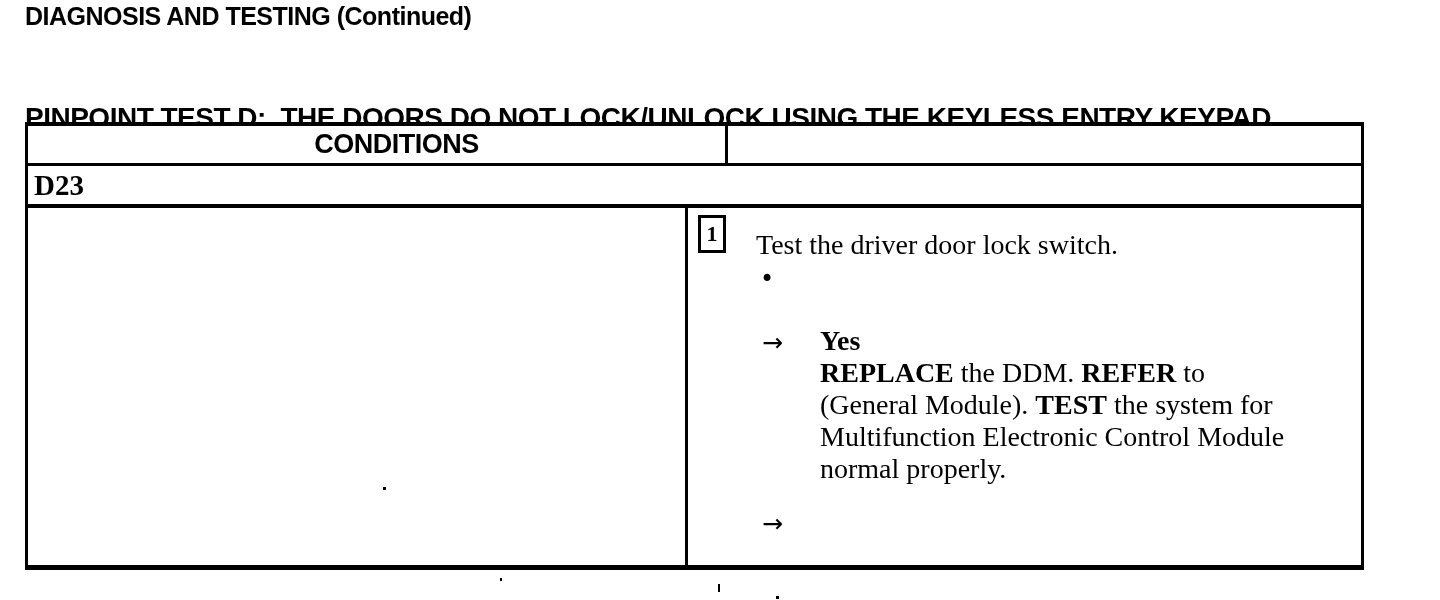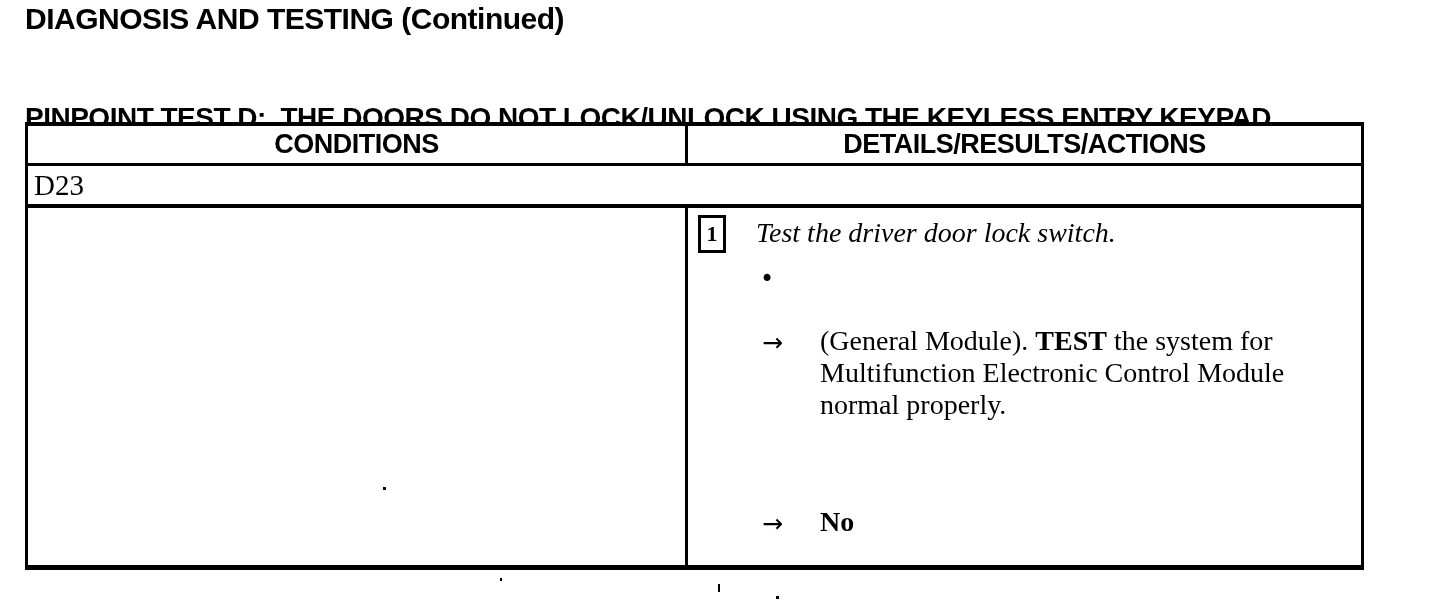--- a/index.html
+++ b/index.html
@@ -8,67 +8,67 @@
     position: relative;
     font-family: "Liberation Serif", serif;
     color: #000;
     overflow: hidden;
   }
 
   
   .doc-title {
     position: absolute; left: 25px; top: 2px;
     font-family: "Liberation Sans", sans-serif;
-    font-weight: bold; font-size: 30px; letter-spacing: -0.5px;
+    font-weight: bold; font-size: 25px; letter-spacing: -0.5px;
     white-space: pre;
   }
   .doc-subtitle {
     position: absolute; left: 25px; top: 48px;
     font-family: "Liberation Sans", sans-serif;
     font-weight: bold; font-size: 28px; line-height: 28px;
     letter-spacing: -0.5px; white-space: pre;
   }
 
   
   .pinpoint-table {
     position: absolute; left: 25px; top: 122px;
     width: 1339px; height: 448px;
     border: 3px solid #000; border-top-width: 4px; border-bottom-width: 5px;
     display: flex; flex-direction: column;
     background: #fff;
   }
-  .header-row { display: flex; height: 40px; border-bottom: 3px solid #000; }
+  .header-row { display: flex; height: 40px; border-bottom: 3px solid #000; padding-left: 40px; }
   .hcell {
     display: flex; align-items: center; justify-content: center;
     font-family: "Liberation Sans", sans-serif;
     font-weight: bold; font-size: 27px; letter-spacing: -0.5px;
   }
   .hcell.left  { width: 660px; border-right: 3px solid #000; }
   .hcell.right { flex: 1; }
 
   .d23-row {
     height: 42px; border-bottom: 4px solid #000;
     display: flex; align-items: center;
     font-size: 29px; font-weight: 600;
     padding-left: 6px; white-space: pre;
   }
-  .d23-id { font-weight: normal; margin-right: 52px; }
+  .d23-id { font-weight: bold; margin-right: 52px; }
 
   .body-row { flex: 1; display: flex; }
   .body-left  { width: 660px; border-right: 3px solid #000; position: relative; }
   .body-right { flex: 1; position: relative; font-size: 28px; line-height: 32px; }
 
   
   .step-line { position: absolute; left: 10px; top: 7px; display: flex; align-items: flex-start; }
   .step-box {
     width: 28px; height: 38px; border: 3px solid #000;
     display: flex; align-items: center; justify-content: center;
     font-size: 22px; font-weight: 600; flex: 0 0 auto;
   }
-  .step-text { margin-left: 30px; margin-top: 2px; font-style: italic; }
+  .step-text { margin-left: 30px; margin-top: 14px; }
 
   .bullet-line { position: absolute; left: 72px; top: 55px; display: flex; }
   .bullet-glyph { width: 45px; flex: 0 0 auto; font-family: "DejaVu Sans", sans-serif; font-size: 24px; }
 
   .answer { position: absolute; left: 74px; display: flex; }
   .answer.yes { top: 117px; }
   .answer.no  { top: 298px; }
   .arrow-glyph {
     width: 58px; flex: 0 0 auto;
     font-family: "DejaVu Sans", sans-serif; font-size: 25px; padding-top: 2px;
@@ -90,21 +90,20 @@
 
 <div class="doc-subtitle">
   <div>PINPOINT TEST D:  THE DOORS DO NOT LOCK/UNLOCK USING THE KEYLESS ENTRY KEYPAD</div>
   <div>(Continued)</div>
 </div>
 
 <div class="pinpoint-table">
 
   <div class="header-row">
     <div class="hcell left">CONDITIONS</div>
-    <div class="hcell right">DETAILS/RESULTS/ACTIONS</div>
   </div>
 
   <div class="d23-row">
     <span class="d23-id">D23</span>
   </div>
 
   <div class="body-row">
     <div class="body-left"></div>
 
     <div class="body-right">
@@ -114,32 +113,33 @@
         <div class="step-text">Test the driver door lock switch.</div>
       </div>
 
       <div class="bullet-line">
         <span class="bullet-glyph">•</span>
       </div>
 
       <div class="answer yes">
         <span class="arrow-glyph">→</span>
         <div>
+          <div class="answer-label">Yes</div>
           <div>
+              <div class="rich-line"><span class="b">REPLACE</span><span> the DDM. </span><span class="b">REFER</span><span> to</span></div>
               <div class="rich-line"><span>(General Module). </span><span class="b">TEST</span><span> the system for</span></div>
               <div class="rich-line"><span>Multifunction Electronic Control Module</span></div>
               <div class="rich-line"><span>normal properly.</span></div>
             </div>
         </div>
       </div>
 
       <div class="answer no">
         <span class="arrow-glyph">→</span>
         <div>
-          <div class="answer-label">No</div>
         </div>
       </div>
 
     </div>
   </div>
 </div>
 
 <div class="speck s1"></div>
 <div class="speck s2"></div>
 <div class="speck s3"></div>

